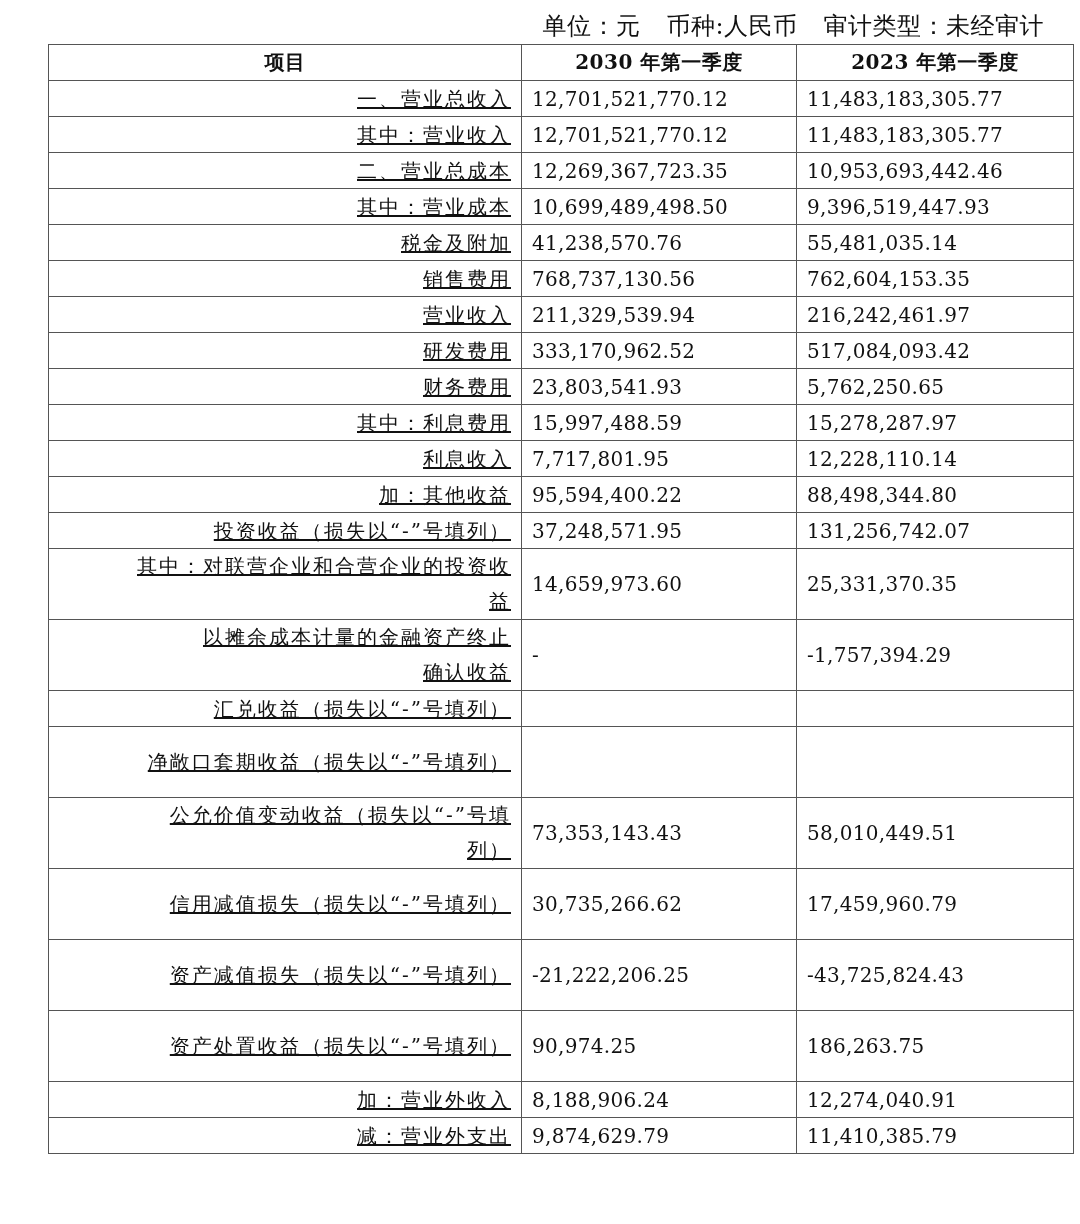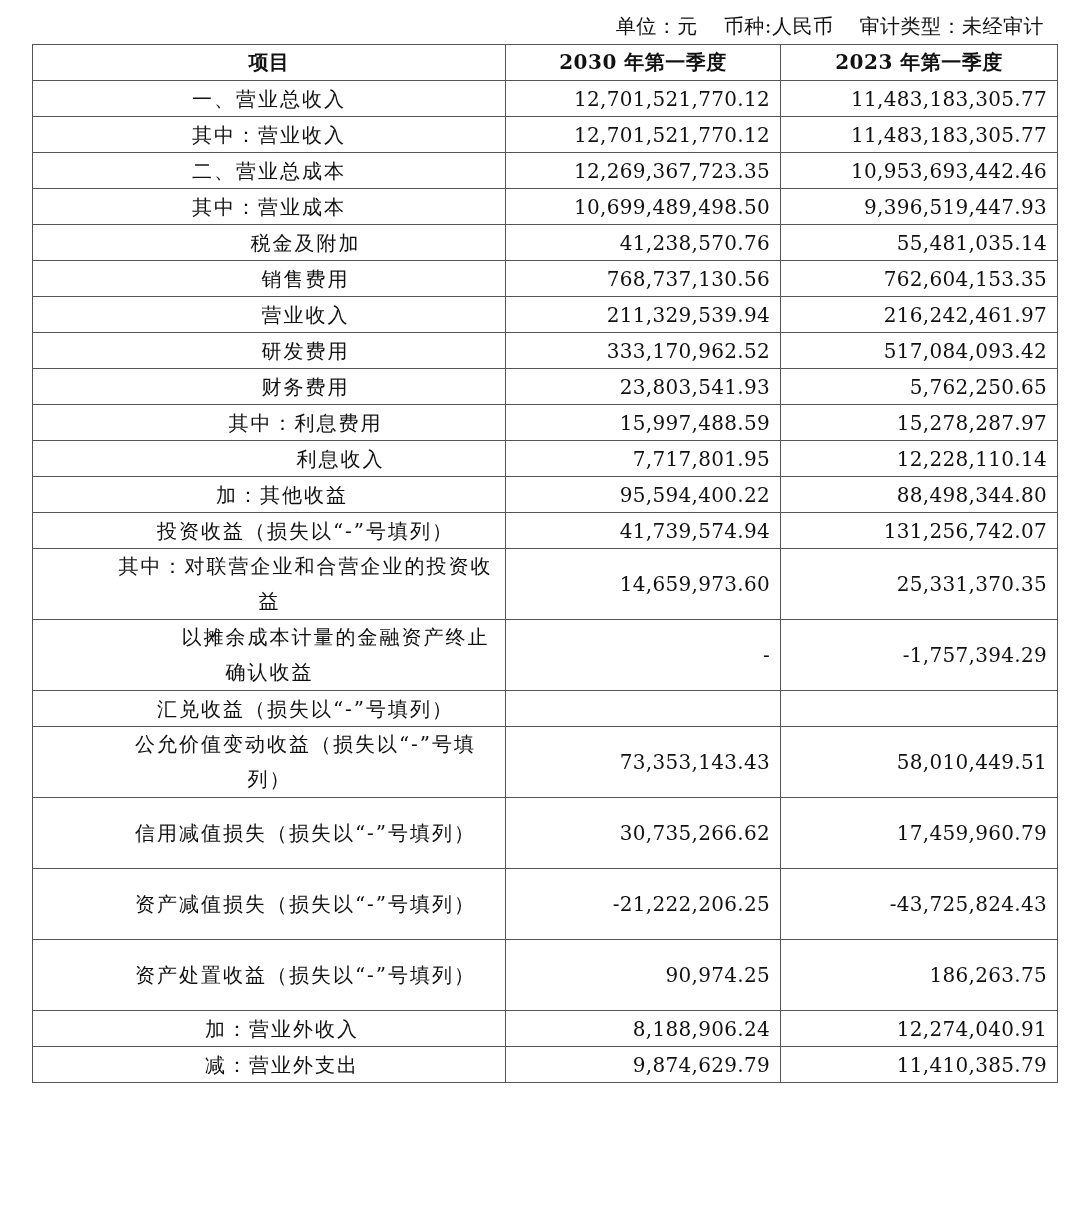--- a/index.html
+++ b/index.html
@@ -3,50 +3,50 @@
   <meta charset="utf-8">
   <style>
     html, body { margin: 0; padding: 0; background: #ffffff; }
     body {
       width: 1080px; height: 1224px; position: relative; overflow: hidden;
       font-family: "DejaVu Serif", "Liberation Serif", serif;
       color: #111111;
     }
     .meta {
       position: absolute; top: 8px; right: 36px;
-      font-size: 20px; line-height: 36px; white-space: pre;
+      font-size: 24px; line-height: 36px; white-space: pre;
       letter-spacing: 0.5px;
     }
     .meta span { display: inline-block; }
     .meta .gap { width: 26px; }
     table.fin {
-      position: absolute; left: 32px; top: 44px;
+      position: absolute; left: 48px; top: 44px;
       width: 1025px;
       border-collapse: collapse;
       table-layout: fixed;
       font-size: 20px;
     }
     table.fin col.c0 { width: 473px; }
     table.fin col.c1 { width: 275px; }
     table.fin col.c2 { width: 277px; }
     table.fin th, table.fin td {
       border: 1.5px solid #555555;
       padding: 0 10px;
       vertical-align: middle;
       font-weight: normal;
     }
     table.fin th {
       height: 35px; text-align: center; font-weight: bold; font-size: 20px;
       letter-spacing: 0.5px;
     }
     table.fin td { height: 35px; line-height: 24px; }
     table.fin tr.tall td { height: 70px; }
-    td.label { text-align: center; letter-spacing: 2px; padding-left: 11px; padding-right: 14px; }
+    td.label { text-align: right; letter-spacing: 2px; padding-left: 11px; padding-right: 14px; text-decoration: underline; }
     td.num {
-      text-align: right; padding-right: 12px;
+      padding-right: 12px;
       font-family: "DejaVu Serif", "Liberation Serif", serif;
       font-size: 20px; letter-spacing: 0.3px;
     }
     .ind1 { padding-left: 83px !important; }
     .ind2 { padding-left: 153px !important; }
     .ind-add { padding-left: 36px !important; }
     .wrap-ind1 { text-indent: 72px; padding-left: 11px !important; line-height: 35px !important; }
     .wrap-ind2 { text-indent: 132px; padding-left: 11px !important; line-height: 35px !important; }
   </style>
 </head>
@@ -123,35 +123,40 @@
       <td class="num">7,717,801.95</td>
       <td class="num">12,228,110.14</td>
     </tr>
     <tr>
       <td class="label ind-add">加：其他收益</td>
       <td class="num">95,594,400.22</td>
       <td class="num">88,498,344.80</td>
     </tr>
     <tr>
       <td class="label ind1">投资收益（损失以“-”号填列）</td>
-      <td class="num">41,739,574.94</td>
+      <td class="num">37,248,571.95</td>
       <td class="num">131,256,742.07</td>
     </tr>
     <tr class="tall">
       <td class="label wrap-ind1">其中：对联营企业和合营企业的投资收益</td>
       <td class="num">14,659,973.60</td>
       <td class="num">25,331,370.35</td>
     </tr>
     <tr class="tall">
       <td class="label wrap-ind2">以摊余成本计量的金融资产终止确认收益</td>
       <td class="num">-</td>
       <td class="num">-1,757,394.29</td>
     </tr>
     <tr>
       <td class="label ind1">汇兑收益（损失以“-”号填列）</td>
+      <td class="num"></td>
+      <td class="num"></td>
+    </tr>
+    <tr class="tall">
+      <td class="label wrap-ind1">净敞口套期收益（损失以“-”号填列）</td>
       <td class="num"></td>
       <td class="num"></td>
     </tr>
     <tr class="tall">
       <td class="label wrap-ind1">公允价值变动收益（损失以“-”号填列）</td>
       <td class="num">73,353,143.43</td>
       <td class="num">58,010,449.51</td>
     </tr>
     <tr class="tall">
       <td class="label wrap-ind1">信用减值损失（损失以“-”号填列）</td>

